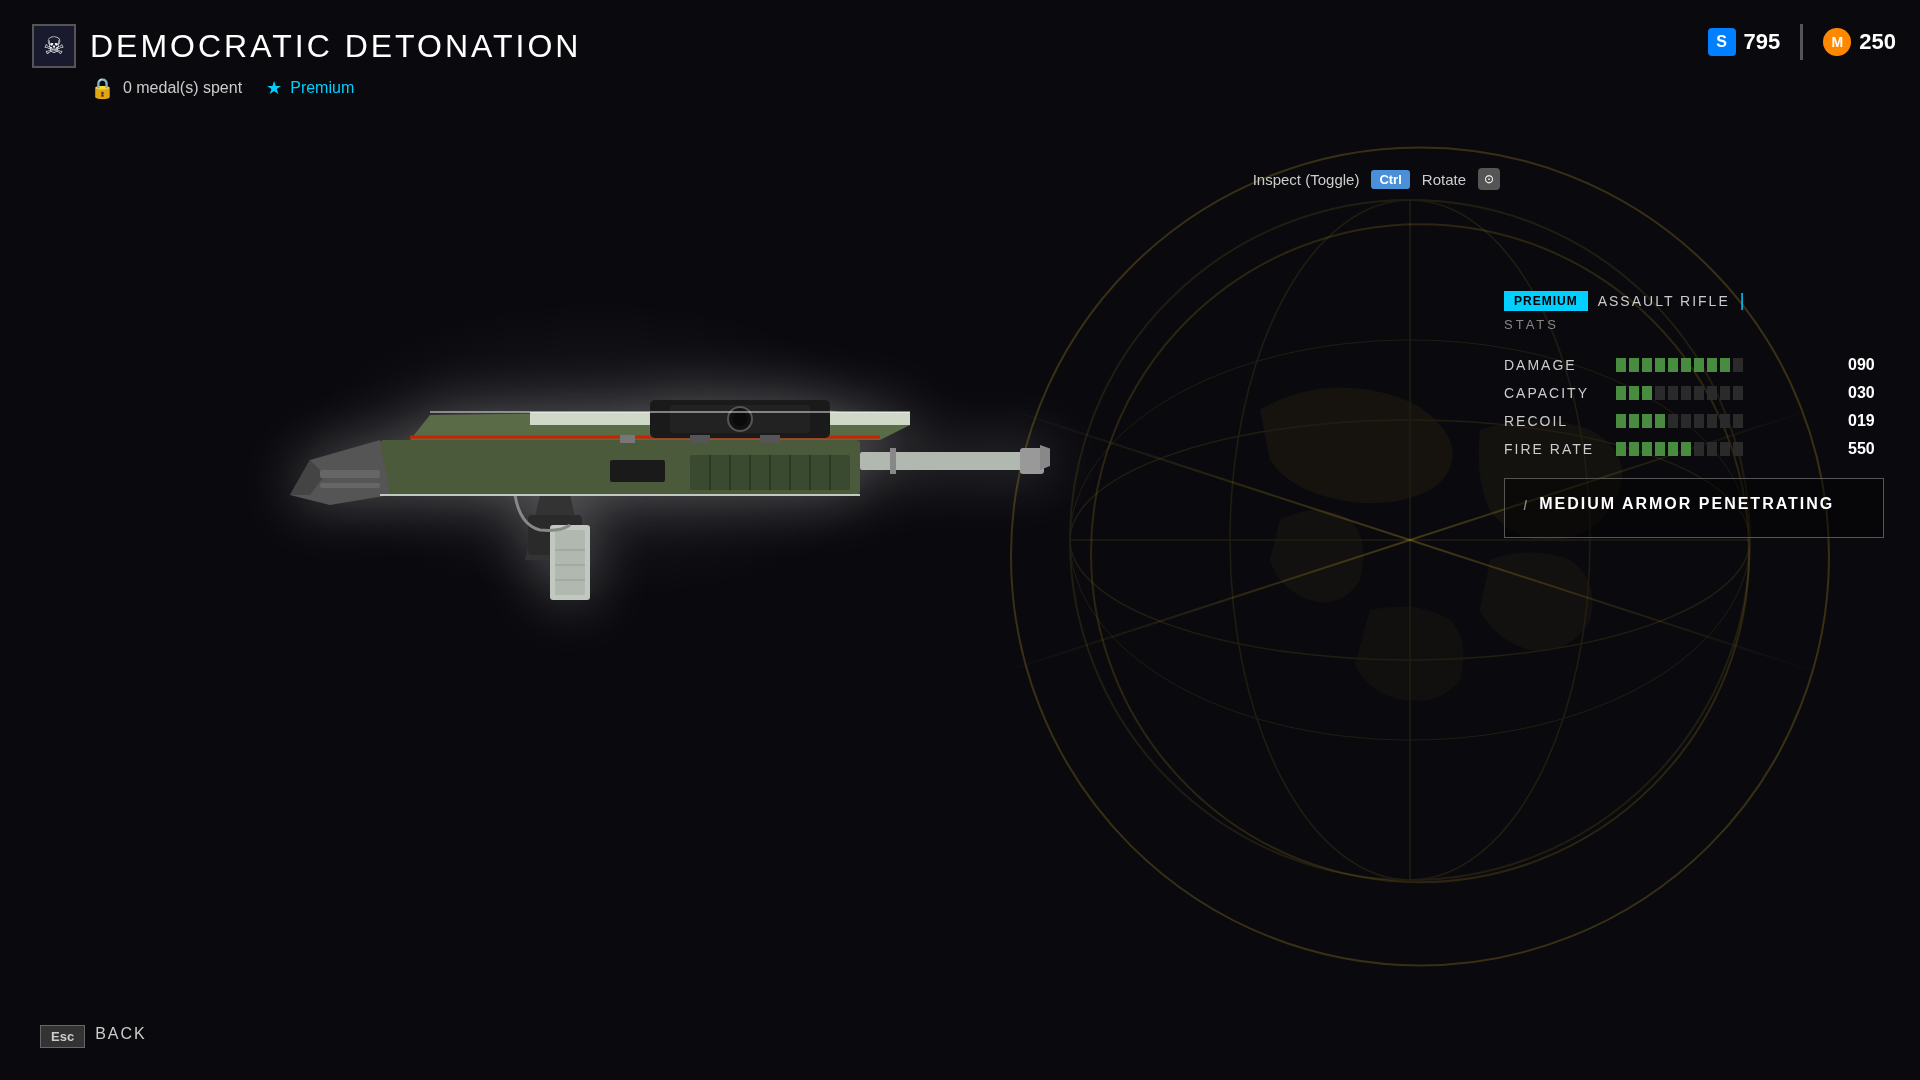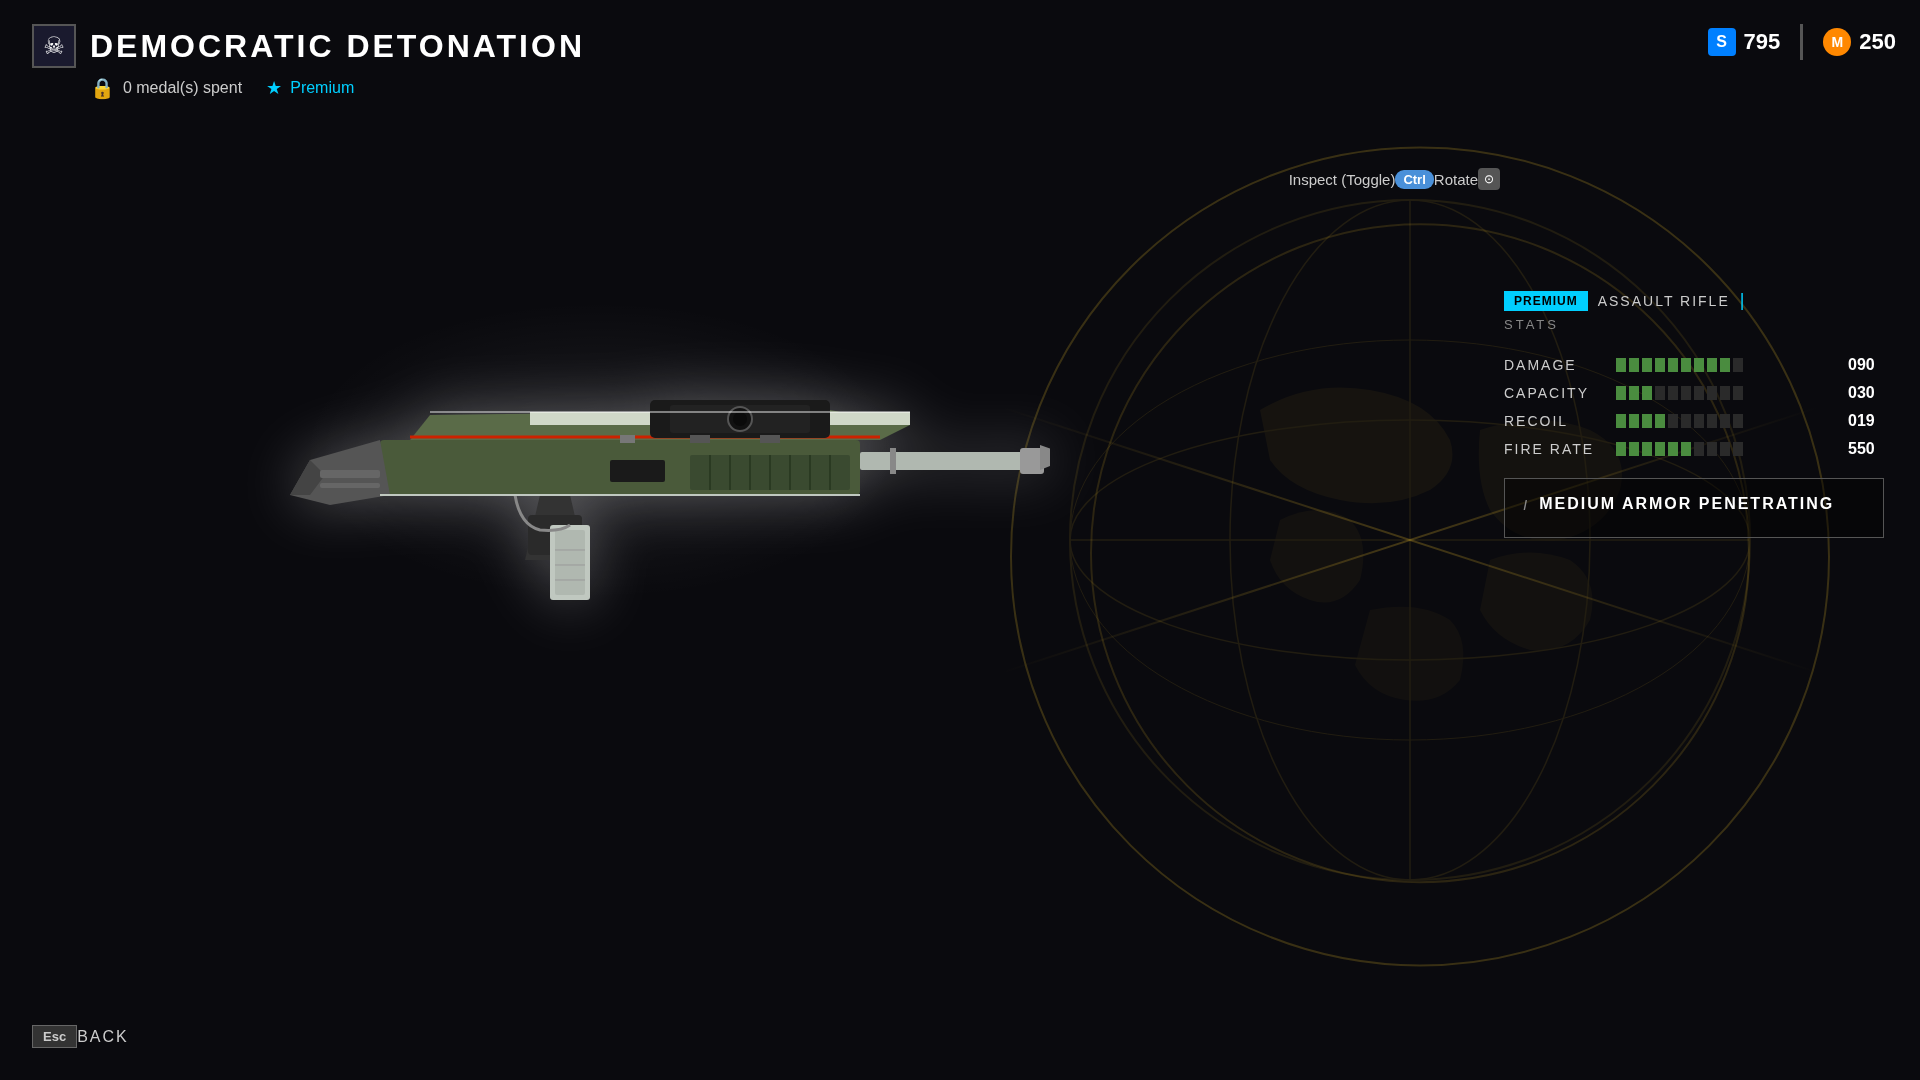--- a/index.html
+++ b/index.html
@@ -36,21 +36,21 @@
       background: #1a1a2e;
       border: 2px solid #555;
       display: flex;
       align-items: center;
       justify-content: center;
       font-size: 24px;
     }
 
     .page-title {
       font-size: 32px;
-      font-weight: 700;
+      font-weight: 400;
       letter-spacing: 3px;
       color: #ffffff;
       text-transform: uppercase;
     }
 
     .header-sub-row {
       display: flex;
       align-items: center;
       gap: 24px;
       padding-left: 58px;
@@ -133,31 +133,32 @@
       background: #555;
     }
 
     
     .controls-bar {
       position: absolute;
       top: 168px;
       right: 420px;
       display: flex;
       align-items: center;
+      gap: 12px;
       font-size: 15px;
       color: #ccc;
     }
 
     .key-badge {
       background: #4a90d9;
       color: #fff;
       padding: 2px 8px;
       font-size: 13px;
       font-weight: bold;
-      border-radius: 9px;
+      border-radius: 3px;
     }
 
     .mouse-icon {
       width: 22px;
       height: 22px;
       background: #555;
       border-radius: 4px;
       display: flex;
       align-items: center;
       justify-content: center;
@@ -303,24 +304,24 @@
       font-weight: bold;
       color: #ffffff;
       letter-spacing: 2px;
       text-transform: uppercase;
     }
 
     
     .back-button {
       position: absolute;
       bottom: 32px;
-      left: 32px;
-      display: flex;
-      align-items: center;
-      gap: 0;
+      left: 40px;
+      display: flex;
+      align-items: flex-start;
+      gap: 10px;
       cursor: pointer;
     }
 
     .esc-badge {
       background: #333;
       border: 1px solid #666;
       color: #ccc;
       padding: 3px 10px;
       font-size: 13px;
       font-weight: bold;

